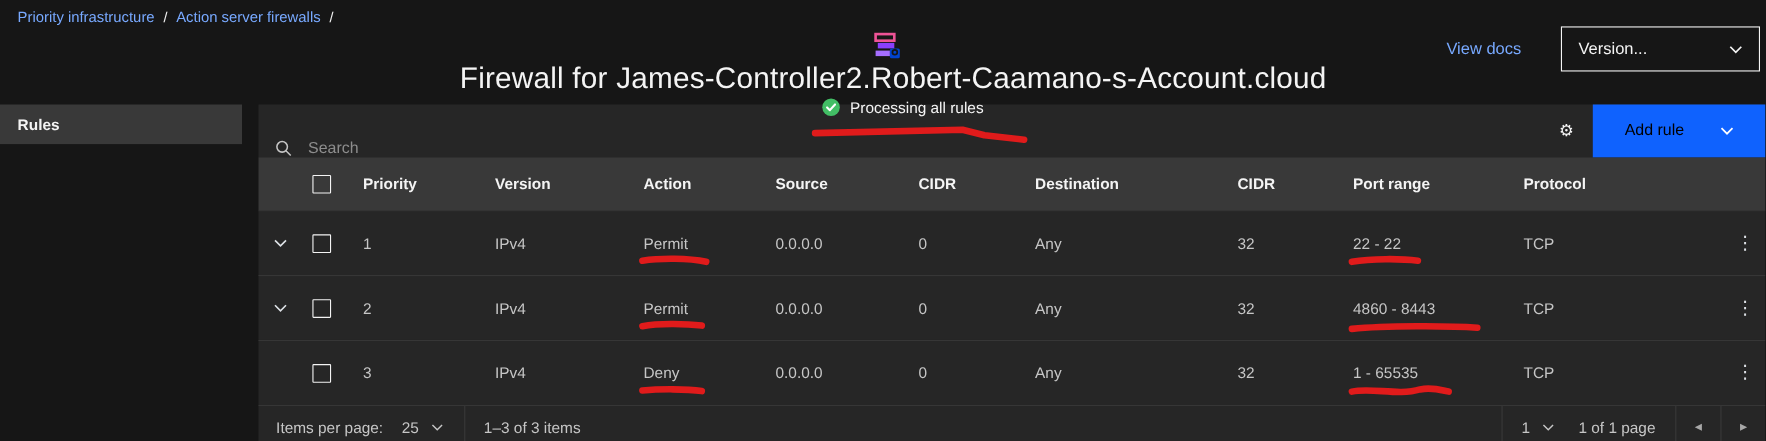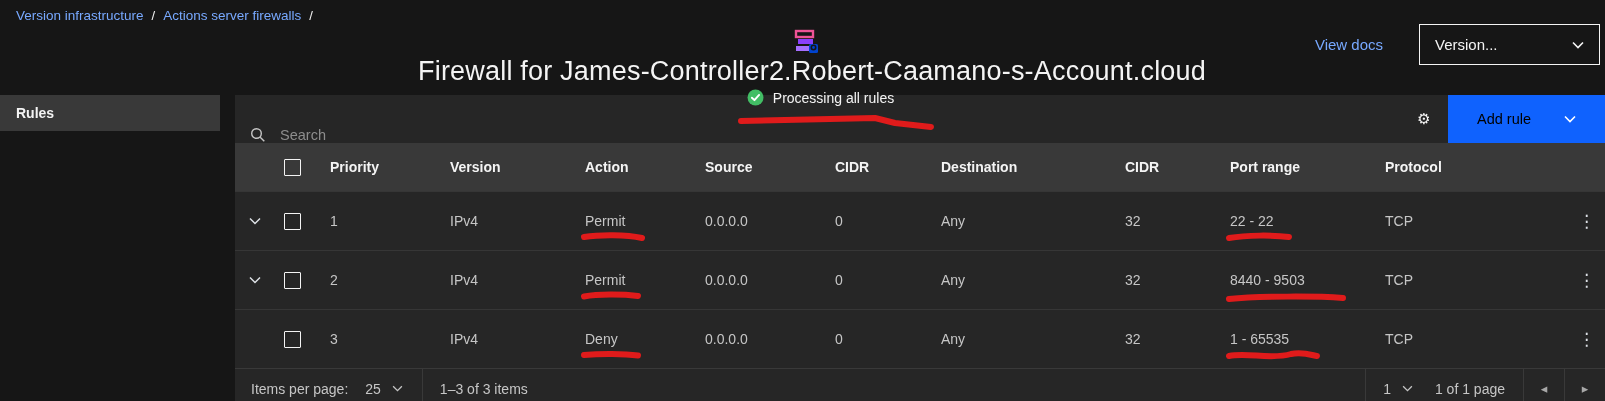--- a/index.html
+++ b/index.html
@@ -68,23 +68,23 @@
   .caret-btn{width:40px; height:100%; display:flex; align-items:center; justify-content:center; cursor:pointer; color:#a8a8a8; font-size:13px;}
   .pg-right .pg-sel{margin-left:17px;}
 
   .chev{display:inline-block;}
 </style>
 </head>
 <body>
 
 <div class="page-header">
   <div class="breadcrumb">
-    <a class="crumb">Version infrastructure</a>
+    <a class="crumb">Priority infrastructure</a>
     <span class="crumb-sep">/</span>
-    <a class="crumb">Actions server firewalls</a>
+    <a class="crumb">Action server firewalls</a>
     <span class="crumb-sep">/</span>
   </div>
 
   <div class="title-row">
     <svg class="fw-icon" viewBox="0 0 28 28">
       <rect x="3" y="3" width="17" height="6" fill="none" stroke="#ee5396" stroke-width="2.4"></rect>
       <rect x="5" y="11" width="15" height="5" fill="#8a3ffc"></rect>
       <rect x="3" y="18" width="13" height="5" fill="#a56eff"></rect>
       <rect x="16" y="16" width="9" height="9" rx="1.5" fill="#0043ce"></rect>
       <circle cx="20.5" cy="19.5" r="2.2" fill="none" stroke="#161616" stroke-width="1.6"></circle>
@@ -199,21 +199,21 @@
       <div class="cell">2</div>
       <div class="cell">IPv4</div>
       <div class="cell"><span class="ann"><span>Permit</span>
         <svg width="62" height="12">
               <path d="M4,6.5 C18,4 42,4 58,6"></path>
             </svg></span></div>
       <div class="cell">0.0.0.0</div>
       <div class="cell">0</div>
       <div class="cell">Any</div>
       <div class="cell">32</div>
-      <div class="cell"><span class="ann"><span>8440 - 9503</span>
+      <div class="cell"><span class="ann"><span>4860 - 8443</span>
         <svg width="122" height="14">
               <path d="M4,9 C34,6 92,6 118,8"></path>
             </svg></span></div>
       <div class="cell">TCP</div>
       <div class="cell kebab glyph">⋮</div>
     </div>
 
     <div class="grid trow">
       <div class="cell"></div>
       <div class="cell">

